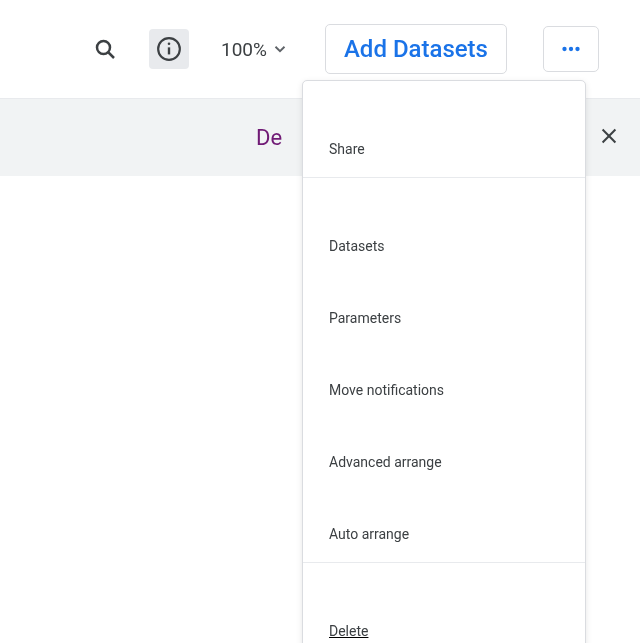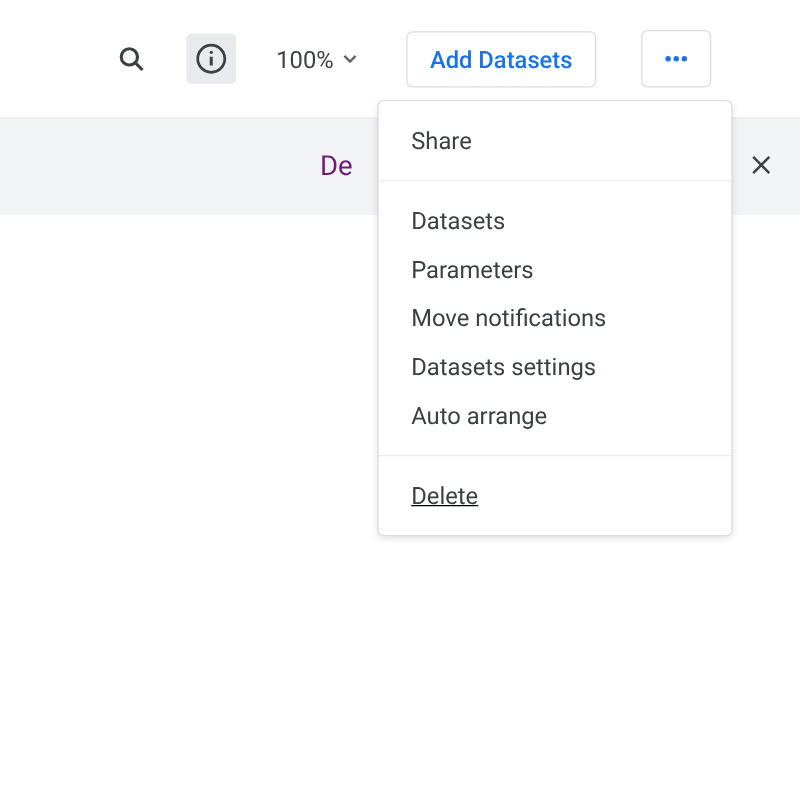--- a/index.html
+++ b/index.html
@@ -41,21 +41,21 @@
       font-size: 19px;
       color: #3c4043;
       margin-left: 8px;
       margin-right: 12px;
       cursor: pointer;
     }
     .add-datasets-btn {
       border: 1px solid #dadce0;
       background: #fff;
       color: #1a73e8;
-      font-size: 19px;
+      font-size: 24px;
       font-weight: 500;
       padding: 10px 18px;
       border-radius: 5px;
       cursor: pointer;
       font-family: inherit;
     }
     .more-btn {
       border: 1px solid #dadce0;
       background: #fff;
       width: 56px;
@@ -101,23 +101,24 @@
     .menu-group {
       padding: 12px 0;
       border-bottom: 1px solid #e8eaed;
     }
     .menu-group:last-child {
       border-bottom: none;
       text-decoration: underline;
     }
     .menu-item {
       padding: 8px 26px;
-      font-size: 19px;
+      font-size: 14px;
       color: #3c4043;
       cursor: pointer;
+      margin-top: 40px;
     }
   </style>
 </head>
 <body>
 
 <div class="toolbar">
   <div class="icon-btn">
     <svg width="24" height="24" viewBox="0 0 24 24" fill="none" stroke="#3c4043" stroke-width="2.5">
       <circle cx="10.5" cy="10.5" r="6.5"></circle>
       <line x1="15.5" y1="15.5" x2="21" y2="21"></line>
@@ -157,19 +158,19 @@
 </div>
 
 <div class="dropdown-menu">
   <div class="menu-group">
     <div class="menu-item">Share</div>
   </div>
   <div class="menu-group">
     <div class="menu-item">Datasets</div>
     <div class="menu-item">Parameters</div>
     <div class="menu-item">Move notifications</div>
-    <div class="menu-item">Datasets settings</div>
+    <div class="menu-item">Advanced arrange</div>
     <div class="menu-item">Auto arrange</div>
   </div>
   <div class="menu-group">
     <div class="menu-item">Delete</div>
   </div>
 </div>
 
 </body></html>

